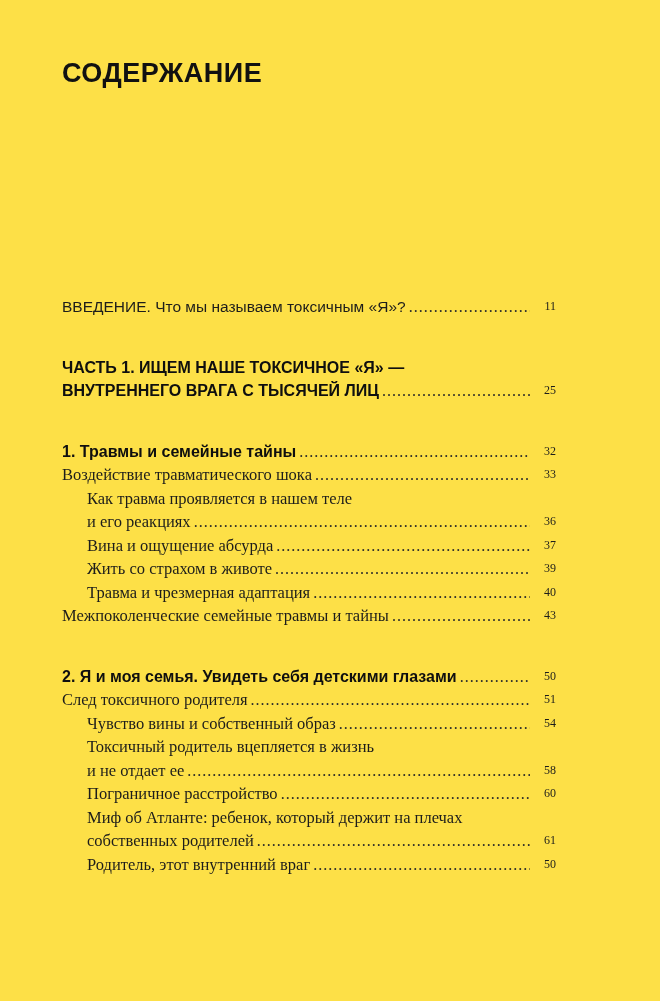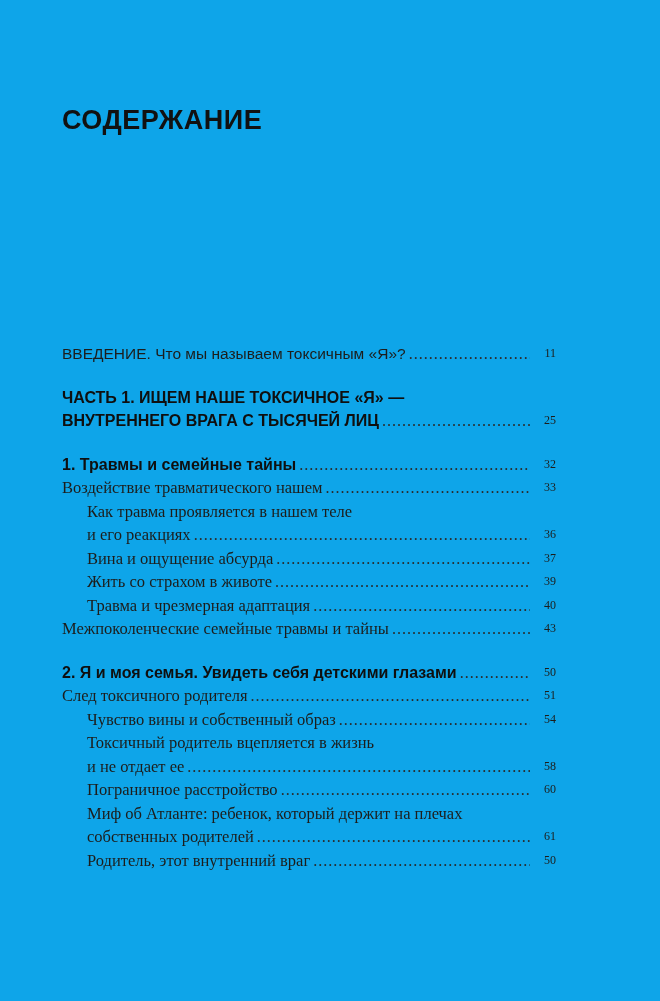--- a/index.html
+++ b/index.html
@@ -8,40 +8,40 @@
     width: 660px;
     height: 1001px;
     margin: 0 auto;
     font-family: "Liberation Serif", serif;
     color: #1d1d1b;
     overflow: hidden;
   }
   .sheet {
     width: 660px;
     height: 1001px;
-    background: #0ea5e9;
-    padding: 105px 104px 0 62px;
+    background: #fde047;
+    padding: 58px 104px 0 62px;
     overflow: hidden;
   }
   .title {
     font-family: "Liberation Sans", sans-serif;
     font-weight: 700;
     font-size: 27px;
     letter-spacing: 0.5px;
     color: #111111;
   }
   .toc { margin-top: 206px; }
   .toc-line {
     display: flex;
     align-items: flex-end;
     font-size: 16.5px;
     line-height: 23.5px;
     color: #1d1d1b;
   }
-  .toc-line.gap { margin-top: 20px; }
+  .toc-line.gap { margin-top: 37px; }
   .toc-line.indent-1 { padding-left: 25px; }
   .toc-line .label { white-space: nowrap; }
   .toc-line.bold .label {
     font-family: "Liberation Sans", sans-serif;
     font-weight: 700;
     font-size: 16px;
     color: #0f0f0f;
   }
   .toc-line.sans .label {
     font-family: "Liberation Sans", sans-serif;
@@ -91,21 +91,21 @@
     <span class="label">ВНУТРЕННЕГО ВРАГА С ТЫСЯЧЕЙ ЛИЦ</span>
     <span class="dots"></span>
     <span class="page">25</span>
   </div>
       <div class="toc-line bold gap">
     <span class="label">1. Травмы и семейные тайны</span>
     <span class="dots"></span>
     <span class="page">32</span>
   </div>
       <div class="toc-line">
-    <span class="label">Воздействие травматического нашем</span>
+    <span class="label">Воздействие травматического шока</span>
     <span class="dots"></span>
     <span class="page">33</span>
   </div>
       <div class="toc-line indent-1 no-page">
     <span class="label">Как травма проявляется в нашем теле</span>
 
   </div>
       <div class="toc-line indent-1">
     <span class="label">и его реакциях</span>
     <span class="dots"></span>

